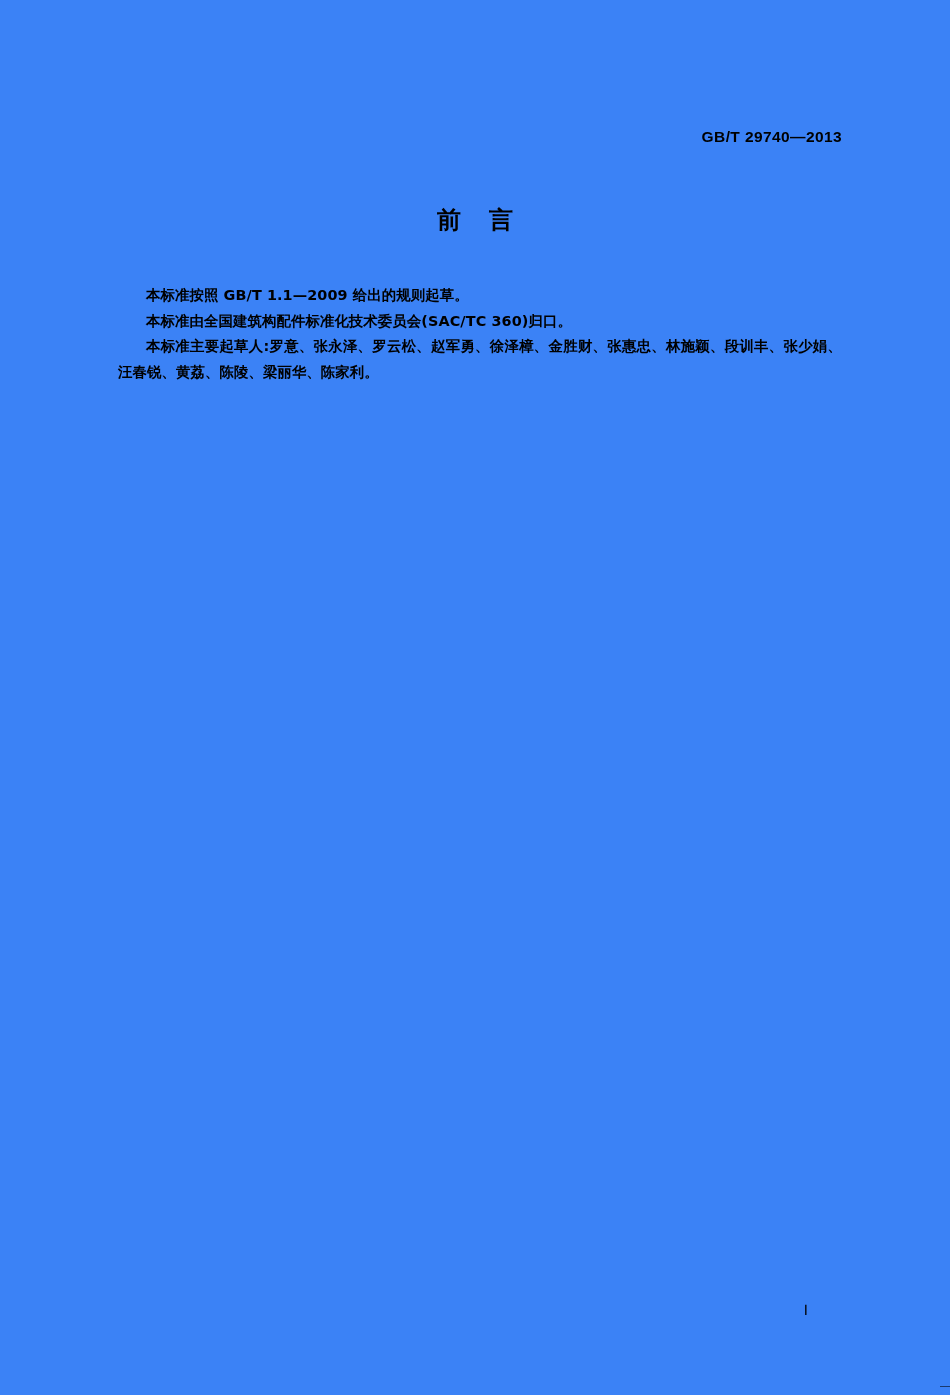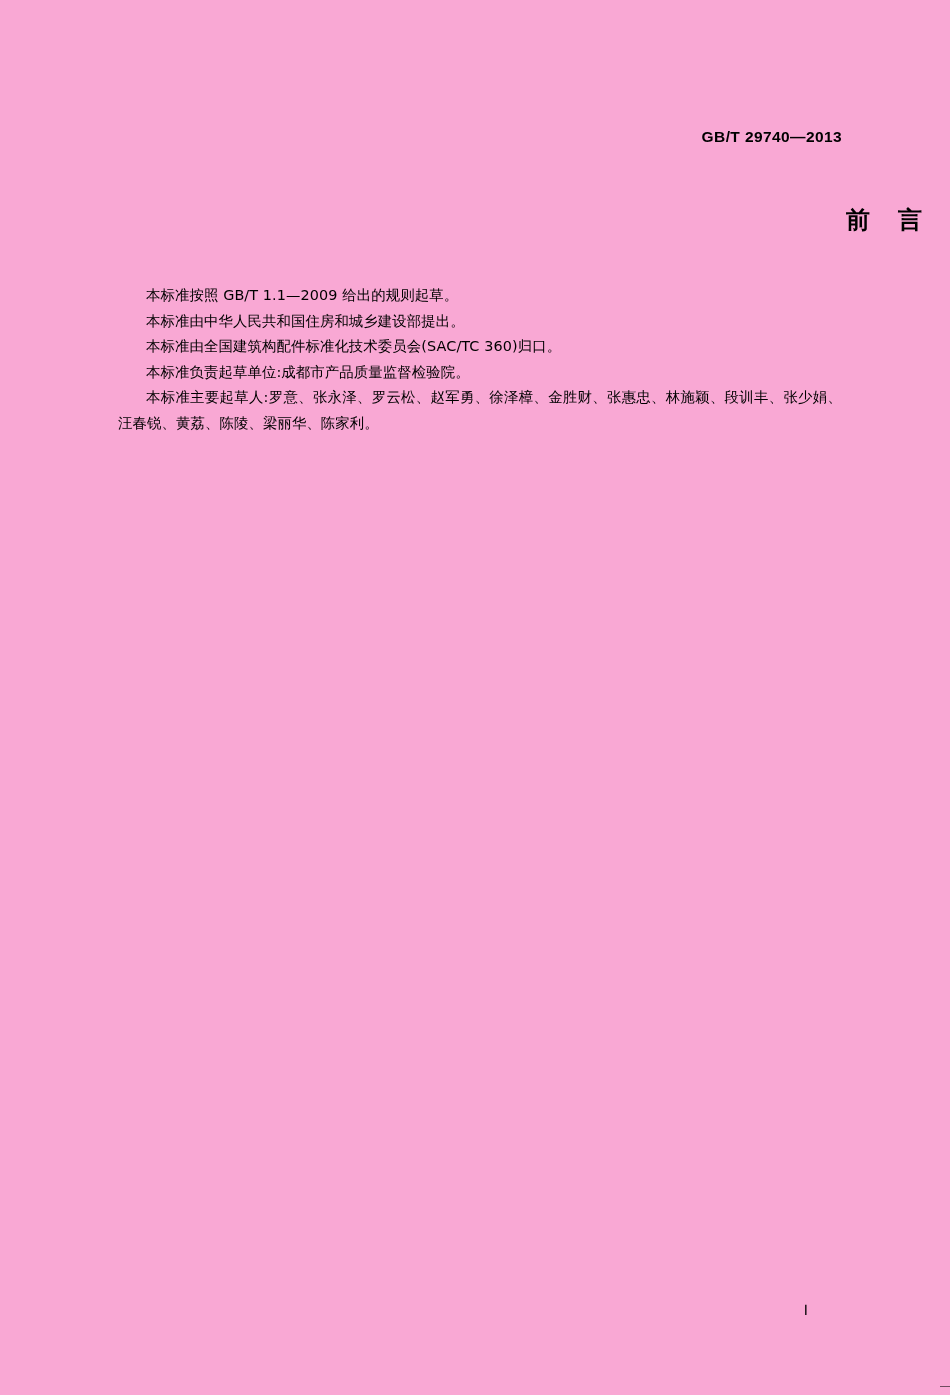--- a/index.html
+++ b/index.html
@@ -9,40 +9,40 @@
   }
   body {
     font-family: "Liberation Serif", "DejaVu Serif", serif;
     color: #000000;
   }
   .page {
     position: relative;
     width: 950px;
     height: 1395px;
     margin: 0 auto;
-    background: #f9a8d4;
+    background: #3b82f6;
     overflow: hidden;
     box-sizing: border-box;
   }
   .header {
     position: absolute;
     top: 128px;
     right: 108px;
     font-family: "Liberation Sans", sans-serif;
     font-size: 15.5px;
     font-weight: bold;
     letter-spacing: 0.4px;
     white-space: nowrap;
   }
   .doc-title {
     position: absolute;
     top: 204px;
     left: 0;
     width: 950px;
-    text-align: right;
+    text-align: center;
     font-family: "DejaVu Sans", "Liberation Sans", sans-serif;
     font-size: 24px;
     font-weight: bold;
     letter-spacing: 28px;
     text-indent: 28px;
   }
   .body-block {
     position: absolute;
     top: 283px;
     left: 118px;
@@ -52,20 +52,21 @@
     font-family: "DejaVu Sans", "Liberation Sans", sans-serif;
     font-size: 14.4px;
     line-height: 25.5px;
     text-align: justify;
     text-justify: inter-ideograph;
     margin: 0 0 0 0;
     letter-spacing: 0.1px;
   }
   .para.indent {
     text-indent: 28px;
+    font-weight: bold;
   }
   .page-number {
     position: absolute;
     bottom: 76px;
     right: 142px;
     font-family: "Liberation Serif", serif;
     font-size: 14px;
   }
   .edge-tick {
     position: absolute;
@@ -81,23 +82,21 @@
 <body>
 
 <div class="page">
 
   <div class="header">GB/T 29740—2013</div>
 
   <div class="doc-title">前言</div>
 
   <div class="body-block">
     <p class="para indent">本标准按照 GB/T 1.1—2009 给出的规则起草。</p>
-    <p class="para indent">本标准由中华人民共和国住房和城乡建设部提出。</p>
     <p class="para indent">本标准由全国建筑构配件标准化技术委员会(SAC/TC 360)归口。</p>
-    <p class="para indent">本标准负责起草单位:成都市产品质量监督检验院。</p>
     <p class="para indent">本标准主要起草人:罗意、张永泽、罗云松、赵军勇、徐泽樟、金胜财、张惠忠、林施颖、段训丰、张少娟、汪春锐、黄荔、陈陵、梁丽华、陈家利。</p>
   </div>
 
   <div class="page-number">Ⅰ</div>
 
   <div class="edge-tick"></div>
 
 </div>
 
 </body></html>

